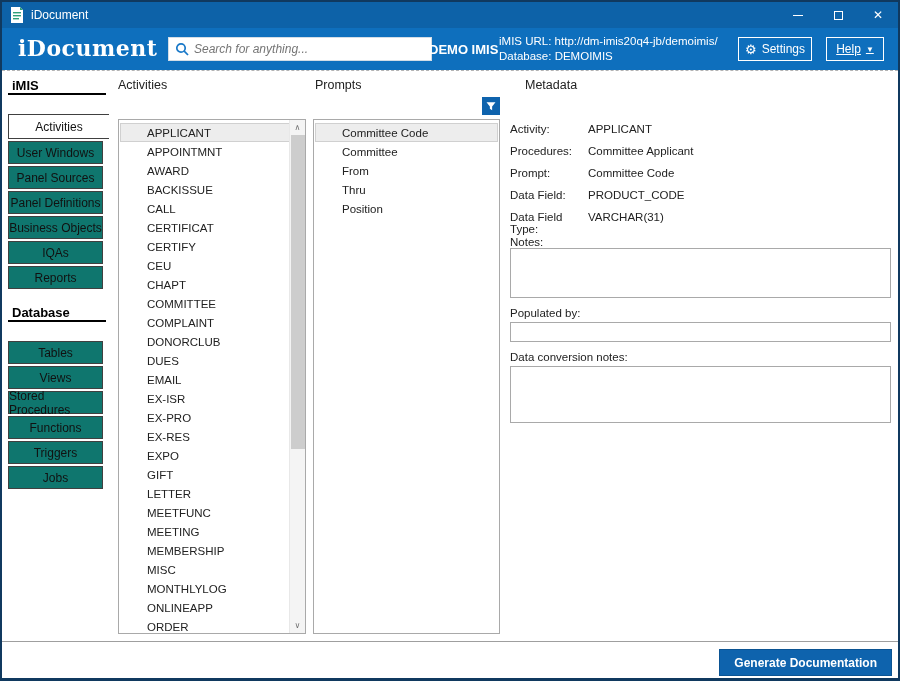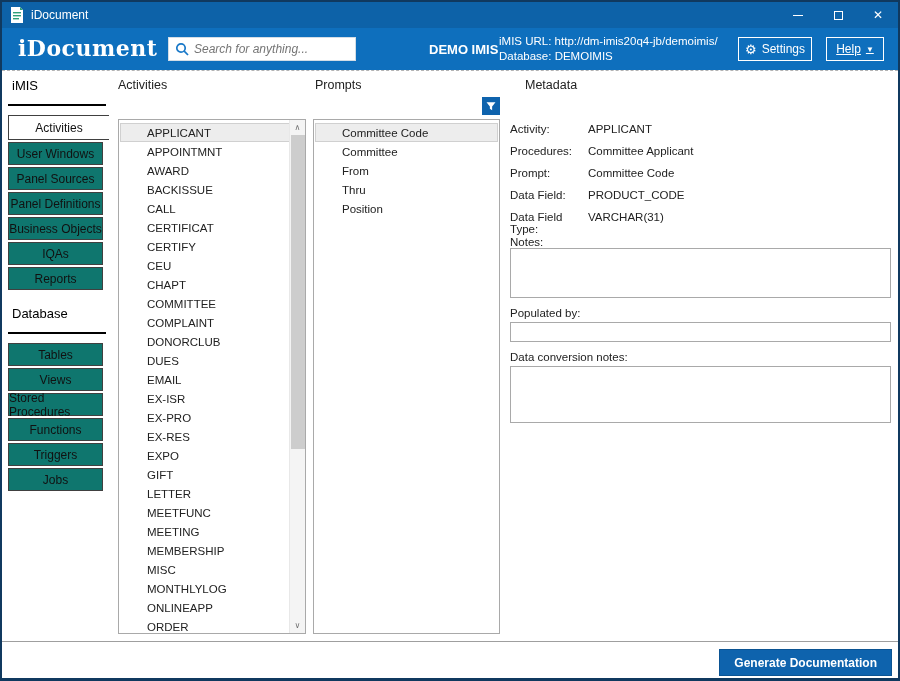--- a/index.html
+++ b/index.html
@@ -13,37 +13,37 @@
   .title-text { color:#ffffff; font-size:12px; margin-left:7px; }
   .win-controls { position:absolute; right:0; top:0; height:26px; display:flex; }
   .wc { width:40px; height:26px; display:flex; align-items:center; justify-content:center; color:#fff; cursor:default; }
   .wc .minbar { width:10px; height:0; border-bottom:1px solid #fff; display:block; }
   .wc .maxbox { width:9px; height:9px; border:1px solid #fff; display:block; }
   .wc.close { font-size:12px; }
 
   
   .header { position:absolute; left:0; top:26px; width:896px; height:42px; background:#0e6fbd; }
   .logo { position:absolute; left:16px; top:7px; color:#ffffff; font-family:"DejaVu Serif","Liberation Serif",serif; font-weight:700; font-size:22px; letter-spacing:0.5px; }
-  .searchbox { position:absolute; left:166px; top:9px; width:188px; height:24px; background:#ffffff; border:1px solid #d3dde6; display:flex; align-items:center; padding-left:6px; }
+  .searchbox { position:absolute; left:166px; top:9px; width:264px; height:24px; background:#ffffff; border:1px solid #d3dde6; display:flex; align-items:center; padding-left:6px; }
   .searchbox input { border:none; outline:none; flex:1; font-size:12px; font-style:italic; color:#555; background:transparent; margin-left:5px; font-family:"Liberation Sans",sans-serif; }
   .env { position:absolute; left:427px; top:14px; color:#ffffff; font-weight:bold; font-size:13px; }
   .conn { position:absolute; left:497px; top:6px; color:#ffffff; font-size:11.5px; line-height:15px; }
   .conn b { font-weight:normal; }
   .hbtn { position:absolute; top:9px; height:24px; background:transparent; border:1px solid #ffffff; color:#ffffff; font-size:12px; display:flex; align-items:center; justify-content:center; gap:5px; cursor:default; font-family:"Liberation Sans",sans-serif; }
   .hbtn.settings { left:736px; width:74px; }
   .hbtn.help { left:824px; width:58px;text-decoration:underline; }
   .gear { font-size:13px; line-height:1; }
   .caret { font-size:8px; }
 
   
   .main { position:absolute; left:0; top:68px; width:896px; height:571px; background:#ffffff; border-top:1px dashed #b3b3b3; }
 
   
   .sidebar { position:absolute; left:6px; top:4px; width:100px; }
-  .side-head { width:98px; font-size:13px; font-weight:normal; color:#000; padding:3px 0 11px 4px; border-bottom:2px solid #000; margin-bottom:9px; }
+  .side-head { width:98px; font-size:13px; font-weight:bold; color:#000; padding:3px 0 0 4px; border-bottom:2px solid #000; margin-bottom:19px; }
   .side-head.db { margin-top:13px; }
   .side-tab { width:95px; height:23px; margin-bottom:2px; background:#0f766e; border:1px solid #404040; font-size:12px; color:#111; display:flex; align-items:center; justify-content:center; cursor:default; }
   .side-tab.active { width:101px; height:25px; background:#ffffff; border-right:none; position:relative; z-index:2; }
 
   
   .col-title { position:absolute; top:7px; font-size:12.5px; color:#222; }
   .listbox { position:absolute; top:48px; width:188px; height:515px; border:1px solid #a9a9a9; background:#fff; padding-top:3px; overflow:hidden; }
   .list-item { height:19px; line-height:19px; font-size:11.5px; color:#222; padding-left:26px; margin:0 1px; border:1px solid transparent; cursor:default; white-space:nowrap; }
   .list-item.selected { background:#ededed; border:1px solid #d0d0d0; }
   .lb-activities { left:116px; }

